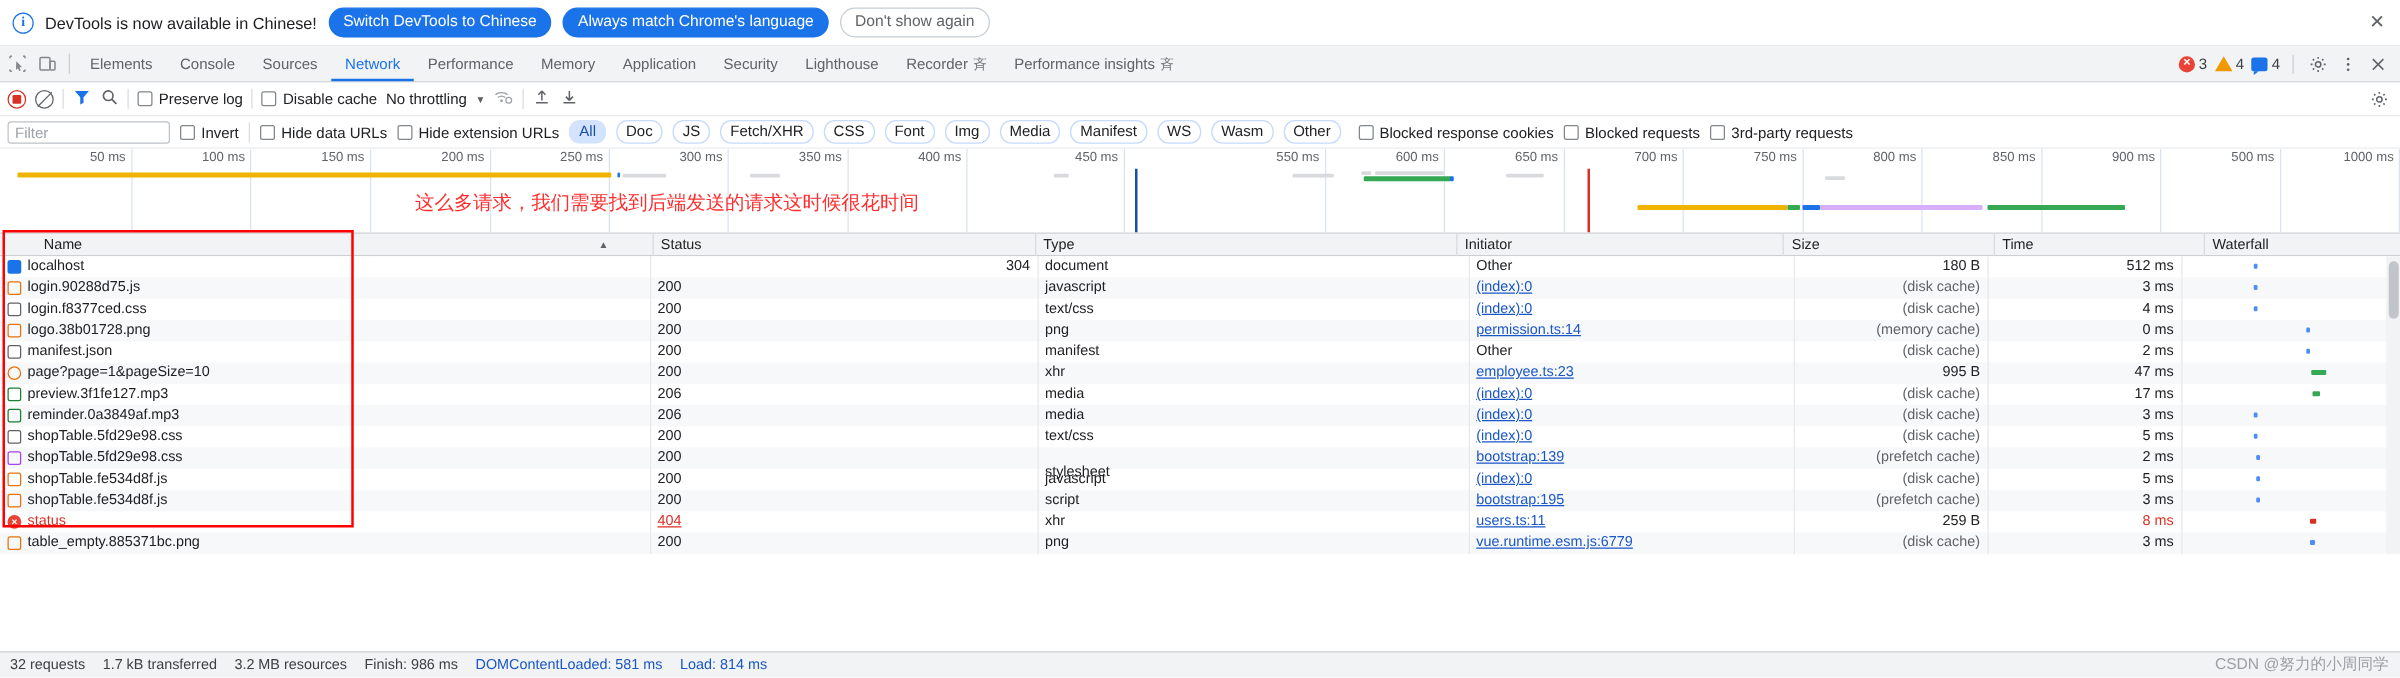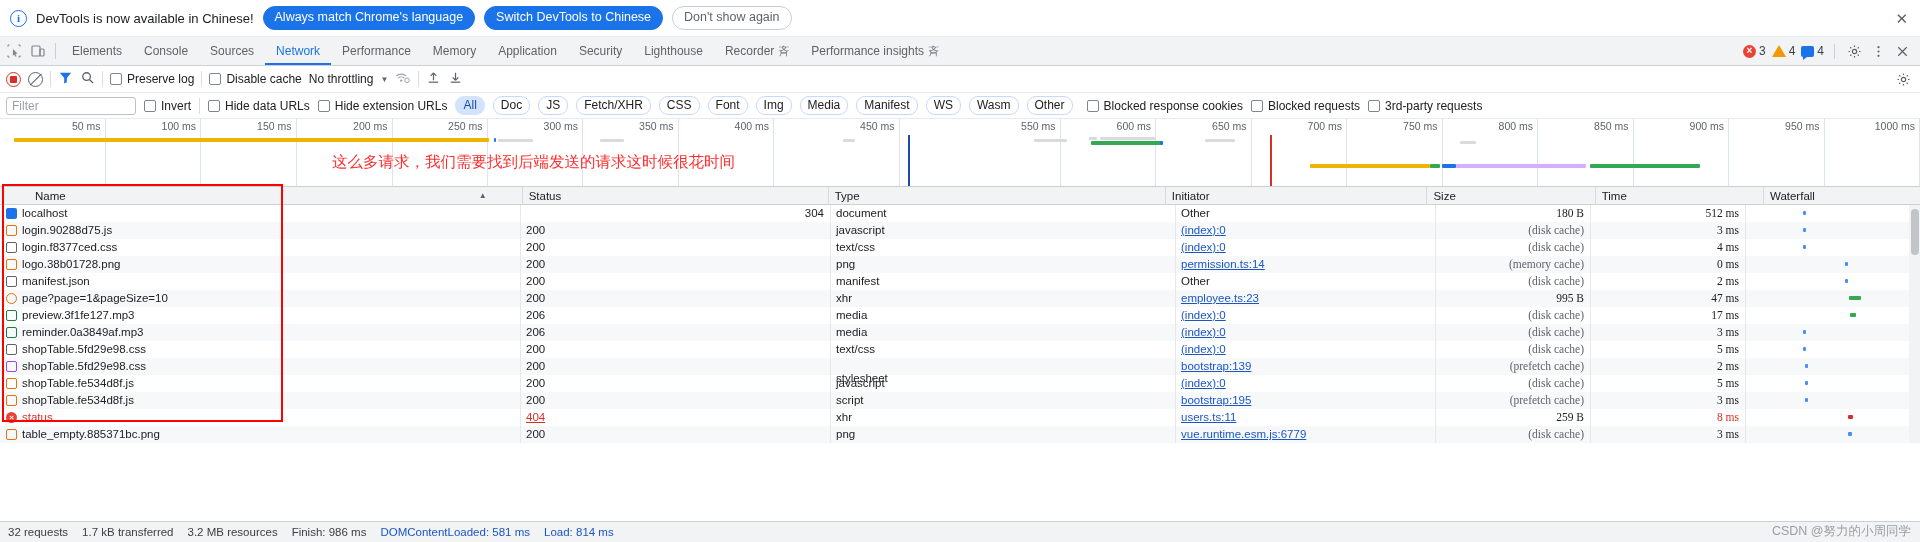--- a/index.html
+++ b/index.html
@@ -171,21 +171,21 @@
   .th { padding: 0 6px; position: relative; height: 18px; line-height: 18px; margin-left: 29px; }
   .th + .th { border-left: 1px solid #d8dbde; }
   .tbody { position: relative; background: #fff; }
   .row {
     height: 17px; display: flex; align-items: center;
     font-size: 11.5px; color: #202124;
   }
   .row:nth-child(even) { background: #f7f8fa; }
   .cell { padding: 0 6px; height: 17px; line-height: 17px; overflow: hidden; white-space: nowrap; }
   .c-name { display: flex; align-items: center; gap: 5px; }
-  .c-num { text-align: right; font-family: Liberation Serif, serif; }
+  .c-num { text-align: right; }
   .fico {
     width: 11px; height: 11px; flex: 0 0 11px; border-radius: 2px;
     display: inline-block; position: relative;
   }
   .fico.js   { border: 1.3px solid #e8710a; color:#e8710a; }
   .fico.css  { border: 1.3px solid #5f6368; }
   .fico.sty  { border: 1.3px solid #a142f4; color:#a142f4; }
   .fico.doc  { border: 1.3px solid #5f6368; background: #fff; }
   .fico.img  { border: 1.3px solid #e8710a; }
   .fico.media{ border: 1.3px solid #188038; color:#188038; }
@@ -230,22 +230,22 @@
   .scroll-thumb {
     position: absolute; right: 1px; width: 8px; border-radius: 4px; background: #c1c5c9;
   }
 </style>
 </head>
 <body>
 
 <div class="infobar">
   <span class="info-icon">i</span>
   <span class="infobar-text">DevTools is now available in Chinese!</span>
+  <span class="pill pill-primary">Switch DevTools to Chinese</span>
   <span class="pill pill-primary">Always match Chrome's language</span>
-  <span class="pill pill-primary">Switch DevTools to Chinese</span>
   <span class="pill pill-ghost">Don't show again</span>
   <span class="infobar-close">✕</span>
 </div>
 
 <div class="tabbar">
   <div class="tb-icons">
     <span class="tb-icon">
       <svg width="16" height="16" viewBox="0 0 16 16">
           <path d="M2 2h3M2 2v3M14 2h-3M14 2v3M2 14h3M2 14v-3M14 14h-3M14 14v-3" stroke="#5f6368" stroke-width="1.2" fill="none" stroke-dasharray="1.5 1.5"></path>
           <path d="M7 6l4.5 4.5-2 .4 1.1 2.3-1.2.6-1.1-2.3L6.8 13z" fill="#5f6368"></path>
@@ -478,21 +478,21 @@
     <div class="tick" style="left: 1442.5px; width: 95.5px;">
       <span>800 ms</span>
     </div>
     <div class="tick" style="left: 1538px; width: 95.5px;">
       <span>850 ms</span>
     </div>
     <div class="tick" style="left: 1633.5px; width: 95.5px;">
       <span>900 ms</span>
     </div>
     <div class="tick" style="left: 1729px; width: 95.5px;">
-      <span>950 ms</span>
+      <span>500 ms</span>
     </div>
     <div class="tick" style="left: 1824.5px; width: 95.5px;">
       <span>1000 ms</span>
     </div>
     <div class="ov-band" style="left: 14px; width: 475px; top: 19px; background: rgb(240, 180, 0); height: 4px;"></div>
     <div class="ov-band" style="left: 494px; width: 2px; top: 19px; background: rgb(26, 115, 232); height: 4px;"></div>
     <div class="ov-band" style="left: 498px; width: 35px; top: 20px; background: rgb(216, 218, 221); height: 3px;"></div>
     <div class="ov-band" style="left: 600px; width: 24px; top: 20px; background: rgb(216, 218, 221); height: 3px;"></div>
     <div class="ov-band" style="left: 843px; width: 12px; top: 20px; background: rgb(216, 218, 221); height: 3px;"></div>
     <div class="ov-band" style="left: 1034px; width: 33px; top: 20px; background: rgb(216, 218, 221); height: 3px;"></div>

